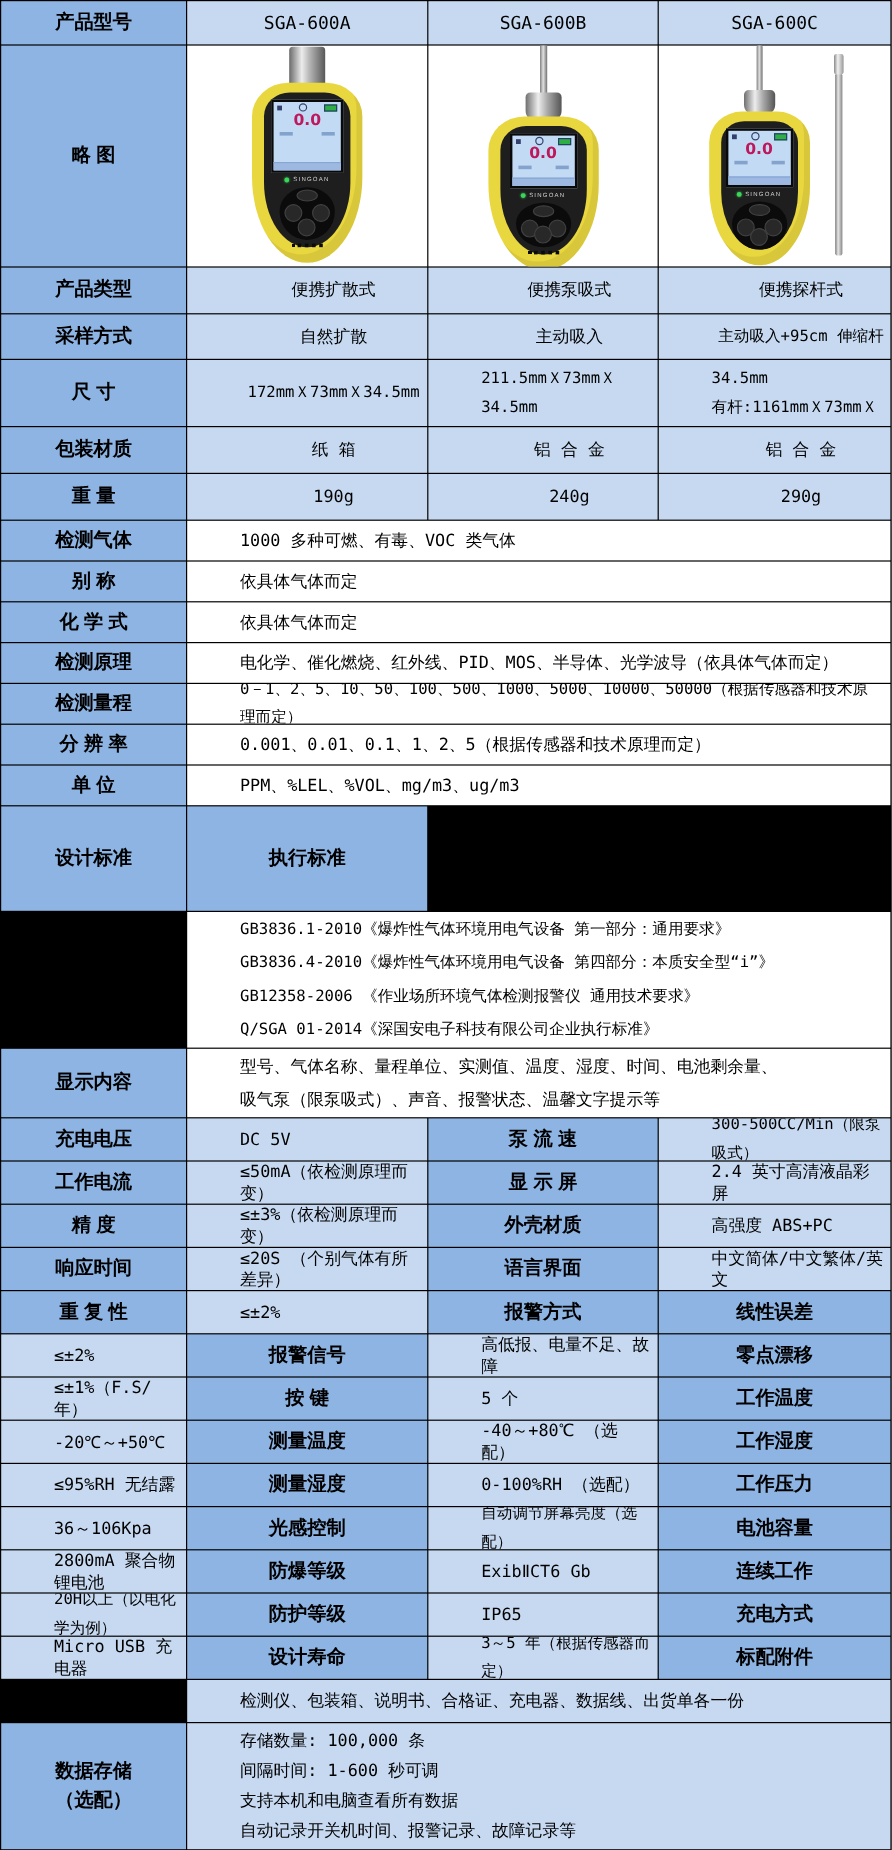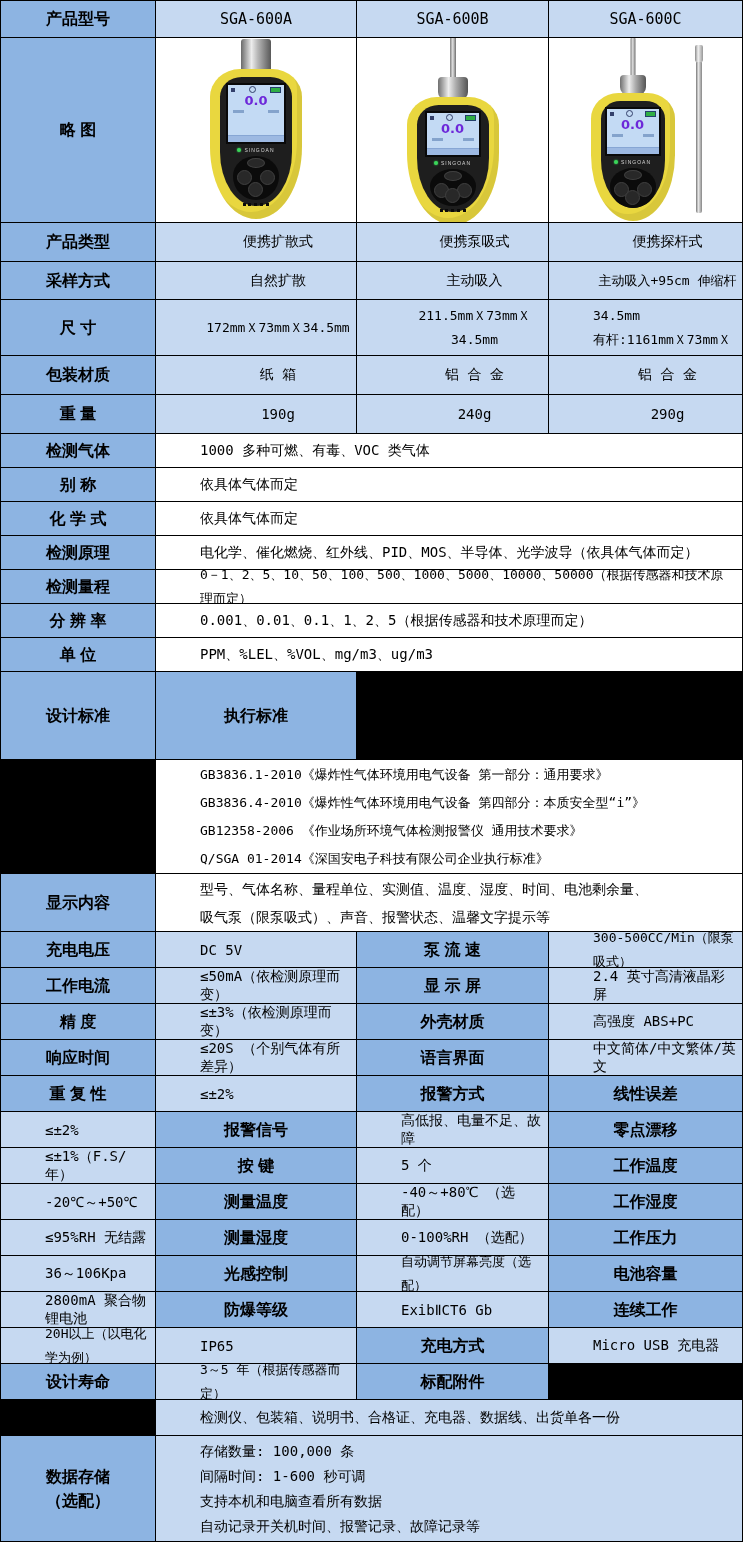--- a/index.html
+++ b/index.html
@@ -7,21 +7,21 @@
   .tbl{
     width:741px;height:1540px;border:1px solid #000;background:#000;
     display:grid;gap:1px;
     grid-template-columns:154px 200px 191px 193px;
     grid-template-rows:36px 184px 38px 37px 55px 38px 38px repeat(7,33px) 87px 113px 57px repeat(13,35px) 35px 105px;
   }
   .c{display:flex;align-items:center;overflow:hidden;}
   .lab{background:#8DB4E2;justify-content:center;text-align:center;font-weight:700;font-size:16px;white-space:pre-line;line-height:24px;}
   .vb{background:#C6D9F1;}
   .vw{background:#FFFFFF;}
-  .cen{justify-content:center;text-align:center;}
+  .cen{justify-content:center;}
   .lft{justify-content:flex-start;padding-left:13px;padding-right:6px;}
   .val{font-family:"DejaVu Sans Mono","Liberation Mono",monospace;font-size:14px;white-space:pre-line;padding-left:44px;}
   .sm{font-size:13px;line-height:24px;}
   .mod{font-family:"DejaVu Sans Mono","Liberation Mono",monospace;font-size:15px;}
   .sp3{grid-column:2/5;}
   .ml{line-height:28px;}
   .st{line-height:25px;}
   .imgc{background:#fff;justify-content:center;gap:16px;}
   
   .dev{position:relative;width:96px;height:182px;flex:0 0 auto;}
@@ -40,21 +40,21 @@
   .dev-c .bod{top:56px;height:128px;width:84px;}
   .core{position:absolute;inset:8px 10px 13px;background:#1e1e1e;border-radius:24px 24px 40px 40px/22px 22px 60px 60px;
         display:flex;flex-direction:column;align-items:center;}
   .lcd{margin-top:6px;width:56px;height:58px;background:#c3daf4;border:2px solid #090909;display:flex;flex-direction:column;}
   .dev-b .lcd,.dev-c .lcd{height:50px;width:52px;}
   .sbar{height:7px;margin:1px 3px 0;display:flex;align-items:center;justify-content:space-between;}
   .sbar i{display:block;}
   .spkI{width:4px;height:4px;background:#33406b;}
   .fanI{width:5px;height:5px;border-radius:50%;border:1px solid #33406b;}
   .batI{width:9px;height:4px;background:#2fae45;border:1px solid #24406b;}
-  .rd{text-align:center;color:#6d28d9;font-weight:700;font-size:13px;line-height:15px;font-family:"DejaVu Sans",sans-serif;}
+  .rd{text-align:center;color:#be185d;font-weight:700;font-size:13px;line-height:15px;font-family:"DejaVu Sans",sans-serif;}
   .sub{display:flex;justify-content:space-between;padding:0 5px;margin-top:2px;}
   .sub i{width:11px;height:3px;background:#84a3cc;display:block;}
   .ts{margin-top:auto;height:6px;background:#9db9e2;border-top:1px solid #87a6d4;}
   .brand{margin-top:3px;display:flex;align-items:center;gap:3px;color:#d6d6d6;font-size:5px;letter-spacing:1px;}
   .led{width:4px;height:4px;border-radius:50%;background:#3ad65a;box-shadow:0 0 2px #3ad65a;}
   .pad{position:relative;margin-top:3px;width:46px;height:44px;background:#0b0b0b;border-radius:50%/46% 46% 54% 54%;}
   .pad i{position:absolute;border-radius:50%;background:#282828;border:1px solid #404040;}
   .pb0{top:2px;left:14px;width:16px;height:8px;border-radius:5px;}
   .pb1{top:14px;left:4px;width:13px;height:13px;}
   .pb2{top:14px;right:4px;width:13px;height:13px;}
@@ -292,20 +292,21 @@
   <div class="c lab">光感控制</div>
   <div class="c vb lft val sm">自动调节屏幕亮度（选配）</div>
 
   <div class="c lab">电池容量</div>
   <div class="c vb lft val">2800mA 聚合物锂电池</div>
   <div class="c lab">防爆等级</div>
   <div class="c vb lft val">ExibⅡCT6 Gb</div>
 
   <div class="c lab">连续工作</div>
   <div class="c vb lft val sm">20H以上（以电化学为例）</div>
+  <div class="c lab">防护等级</div>
   <div class="c vb lft val">IP65</div>
 
   <div class="c lab">充电方式</div>
   <div class="c vb lft val">Micro USB 充电器</div>
   <div class="c lab">设计寿命</div>
   <div class="c vb lft val sm">3～5 年（根据传感器而定）</div>
 
   <div class="c lab">标配附件</div>
   <div class="c vb lft val sp3">检测仪、包装箱、说明书、合格证、充电器、数据线、出货单各一份</div>
 

